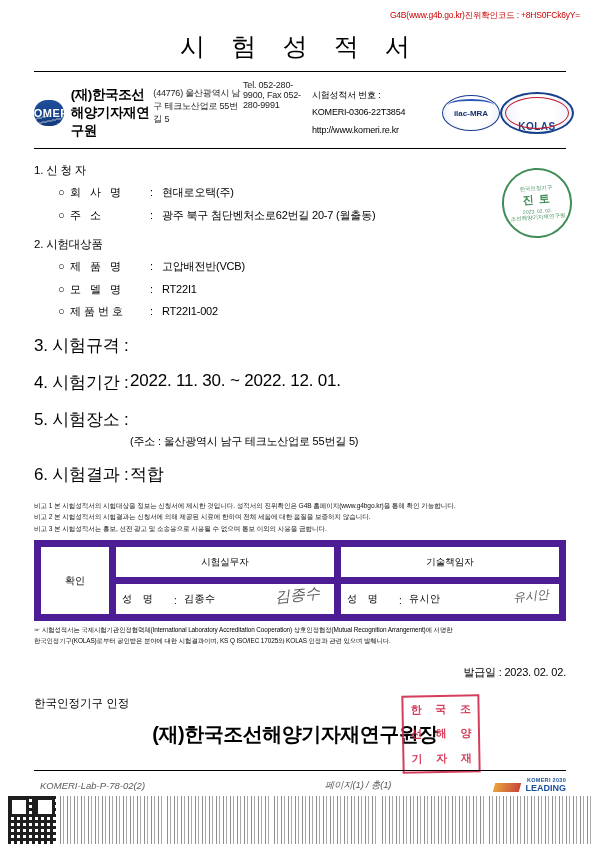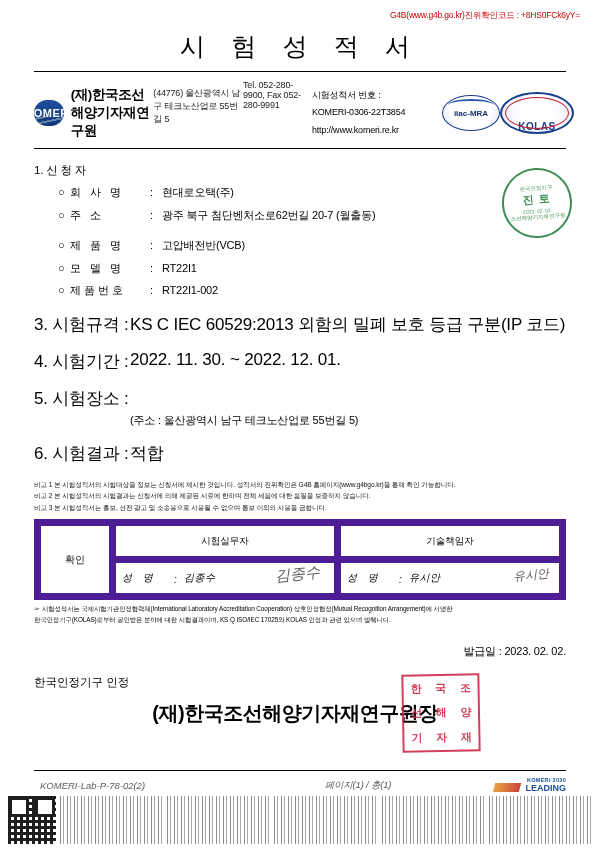--- a/index.html
+++ b/index.html
@@ -299,21 +299,20 @@
     width: 56px;
     text-align: center;
     font-size: 10px;
   }
   .sig-name-cell {
     position: relative;
   }
   .sig-name-inner {
     display: flex;
     align-items: flex-end;
-    font-style: italic;
   }
   .sig-name-label { letter-spacing: 4px; flex: 0 0 52px; }
   .sig-name-sep { flex: 0 0 10px; }
   .sig-name-value { flex: 1; letter-spacing: 0.5px; }
   .handwrite {
     font-family: "Liberation Serif", serif;
     font-style: italic;
     font-size: 15px;
     color: #222;
     opacity: .75;
@@ -515,20 +514,24 @@
     </div>
 
     <div class="round-stamp">
       <span class="rs-top">한국인정기구</span>
       <span class="rs-mid">진 토</span>
       <span class="rs-date">2023. 02. 02.</span>
       <span class="rs-top">조선해양기자재연구원</span>
     </div>
 
     <div class="section">
+      <div class="sec-title">
+        <span>2.</span>
+        <span>시험대상품</span>
+      </div>
       <div class="field">
         <span class="bullet">○</span>
         <span class="flabel">제 품 명</span>
         <span class="fsep">:</span>
         <span class="fvalue">고압배전반(VCB)</span>
       </div>
       <div class="field">
         <span class="bullet">○</span>
         <span class="flabel">모 델 명</span>
         <span class="fsep">:</span>
@@ -541,21 +544,20 @@
         <span class="fvalue">RT22I1-002</span>
       </div>
     </div>
 
     <div class="section">
       <div class="inline-row">
         <span class="ilabel">
           <span>3.</span>
           <span>시험규격 :</span>
         </span>
-        <span class="ivalue">KS C IEC 60529:2013 외함의 밀폐 보호 등급 구분(IP 코드)</span>
       </div>
     </div>
 
     <div class="section">
       <div class="inline-row">
         <span class="ilabel">
           <span>4.</span>
           <span>시험기간 :</span>
         </span>
         <span class="ivalue">2022. 11. 30. ~ 2022. 12. 01.</span>

